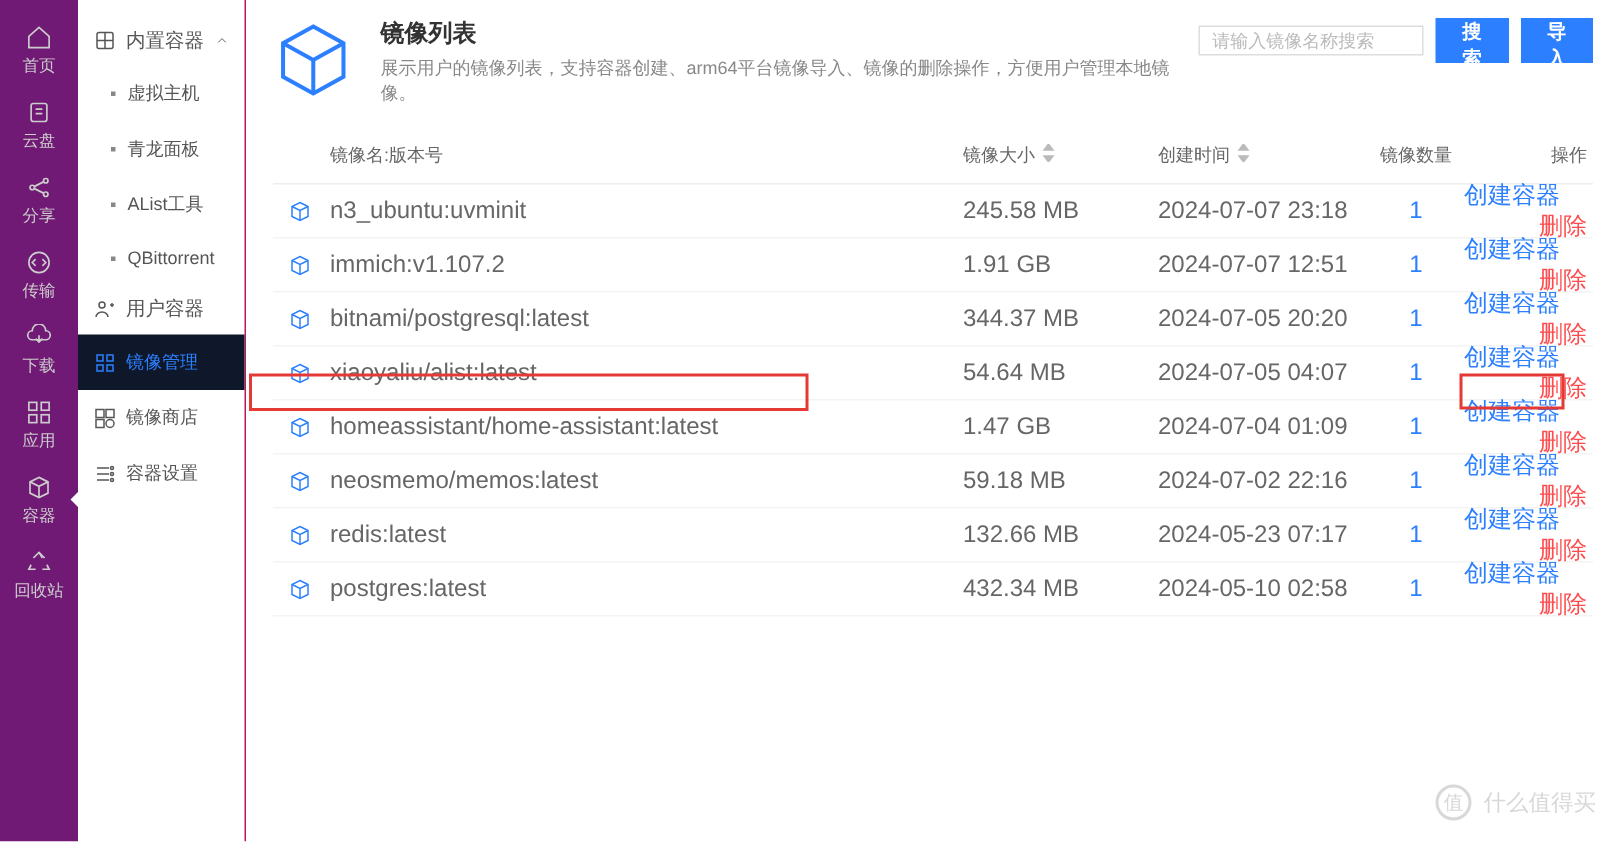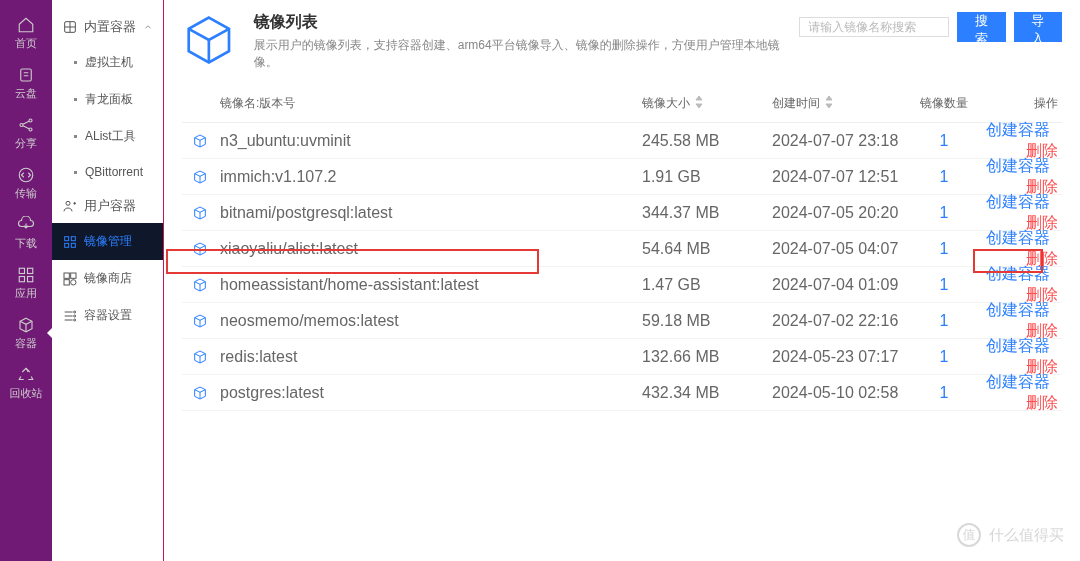--- a/index.html
+++ b/index.html
@@ -21,39 +21,39 @@
   .ls-icon-item.active svg { stroke:#2c80ff; }
 
   .main { position:absolute; left:164px; top:0; right:0; height:100%; padding: 12px 18px; }
   .header-row { display:flex; align-items:flex-start; gap:18px; }
   .big-cube { width:56px; height:56px; color:#2c80ff; }
   .header-text h2 { font-size:16px; font-weight:600; color:#333; margin-bottom:4px;}
   .header-text p { font-size:12px; color:#888; }
   .header-actions { margin-left:auto; display:flex; gap:8px; align-items:center; }
   .search-input { width:150px; height:20px; border:1px solid #ddd; padding:0 8px; font-size:12px; color:#333; }
   .search-input::placeholder { color:#bbb; }
-  .btn { height:30px; padding:0 14px; background:#2c80ff; color:#fff; border:none; cursor:pointer; font-size:13px;}
+  .btn { height:30px; padding:0 14px; background:#2c80ff; color:#fff; border:none; cursor:pointer; font-size:13px;font-weight:bold;}
 
   .table { margin-top:14px; }
   .thead { display:flex; align-items:center; padding: 10px 0; border-bottom:1px solid #eee; color:#666; font-size:12px;}
   .col-name { flex: 0 0 460px; padding-left:38px;}
   .col-size { flex: 0 0 130px; display:flex; align-items:center; gap:4px;}
   .col-time { flex: 0 0 140px; display:flex; align-items:center; gap:4px;}
   .col-count { flex: 0 0 64px; text-align:center;}
   .col-op { flex: 1; text-align:right; padding-right:4px;}
   .sort-ic svg { width:10px; height:12px; stroke:#bbb; fill:#bbb;}
 
   .trow { display:flex; align-items:center; height:36px; border-bottom:1px solid #f3f3f3; font-size:16px; position:relative;}
   .trow .cube-ic { width:16px; height:16px; color:#2c80ff; position:absolute; left:10px;}
   .trow .name { color:#666; }
   .trow .size { color:#666; }
   .trow .time { color:#666; }
   .trow .count { color:#2c80ff; text-align:center; }
   .trow .ops { text-align:right; padding-right:4px;}
-  .lnk-create { color:#2c80ff; margin-right:8px; cursor:pointer;}
+  .lnk-create { color:#2c80ff; margin-right:18px; cursor:pointer;}
   .lnk-delete { color:#ff4d4f; cursor:pointer;}
 
   .red-box-name { position:absolute; left:2px; top:249px; width:373px; height:25px; border:2px solid #e53935; pointer-events:none; }
   .red-box-ops { position:absolute; left:809px; top:249px; width:70px; height:24px; border:2px solid #e53935; pointer-events:none; }
 
   .watermark { position:absolute; right:16px; bottom:14px; display:flex; align-items:center; gap:8px; color:#d8d8d8; font-size:15px; font-weight:500;}
   .watermark .circ { width:24px; height:24px; border:2px solid #d8d8d8; border-radius:50%; display:flex; align-items:center; justify-content:center; font-size:13px;}
 </style>
 </head>
 <body>

